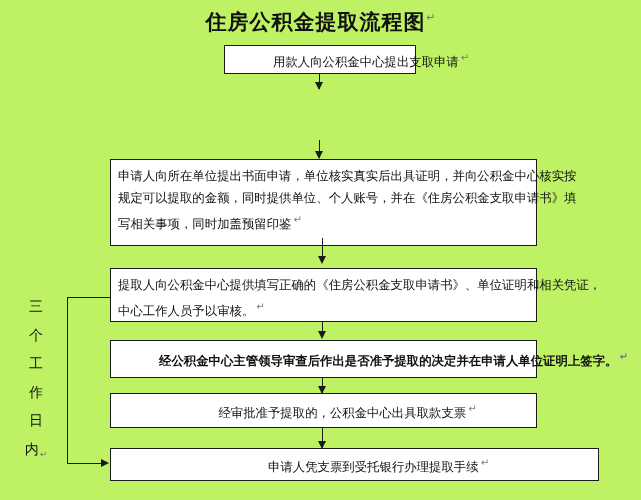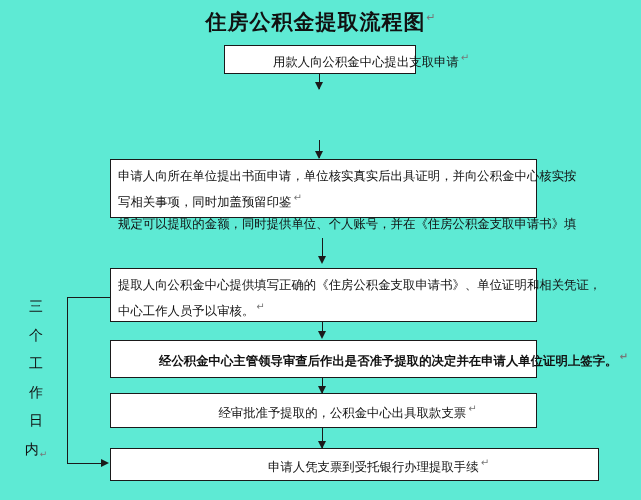--- a/index.html
+++ b/index.html
@@ -10,21 +10,21 @@
     width: 641px;
     height: 500px;
     background: #ffffff;
     font-family: "DejaVu Sans", "Liberation Sans", sans-serif;
     overflow: hidden;
   }
   #canvas {
     position: relative;
     width: 641px;
     height: 500px;
-    background: #5eead4;
+    background: #bef264;
   }
   .title {
     position: absolute;
     left: 0;
     top: 8px;
     width: 641px;
     text-align: center;
     font-size: 21px;
     font-weight: bold;
     color: #111111;
@@ -130,24 +130,24 @@
     <div class="line"><span>用款人向公积金中心提出支取申请</span><span class="ret-mark">↵</span></div>
   </div>
 
   <div class="conn v" style="left:319px; top:74px; height:15px;"></div>
   <div class="arrow-down" style="left:315px; top:82px;"></div>
 
 
   <div class="conn v" style="left:319px; top:140px; height:18px;"></div>
   <div class="arrow-down" style="left:315px; top:151px;"></div>
 
-  <div class="node para" style="left:110px; top:159px; width:427px; height:59px;">
+  <div class="node para" style="left:110px; top:159px; width:427px; height:87px;">
     <div class="line">申请人向所在单位提出书面申请，单位核实真实后出具证明，并向公积金中心核实按</div>
+    <div class="line">规定可以提取的金额，同时提供单位、个人账号，并在《住房公积金支取申请书》填</div>
     <div class="line"><span>写相关事项，同时加盖预留印鉴</span><span class="ret-mark">↵</span></div>
-    <div class="line">规定可以提取的金额，同时提供单位、个人账号，并在《住房公积金支取申请书》填</div>
   </div>
 
   <div class="conn v" style="left:322px; top:238px; height:22px;"></div>
   <div class="arrow-down" style="left:318px; top:256px;"></div>
 
   <div class="node para" style="left:110px; top:268px; width:427px; height:54px;">
     <div class="line">提取人向公积金中心提供填写正确的《住房公积金支取申请书》、单位证明和相关凭证，</div>
     <div class="line"><span>中心工作人员予以审核。</span><span class="ret-mark">↵</span></div>
   </div>
 

